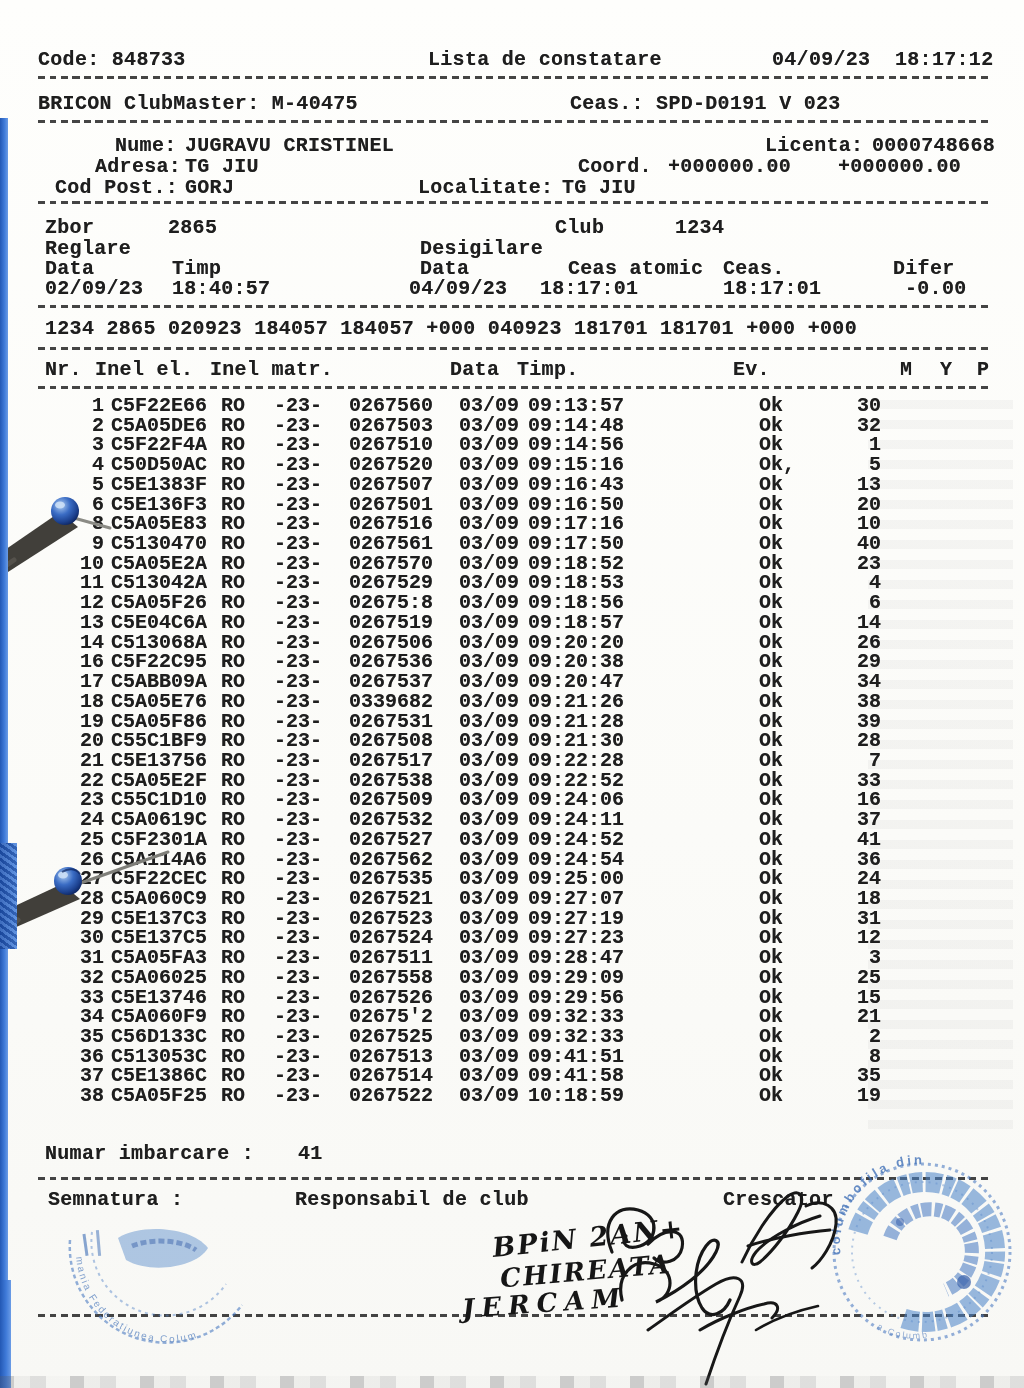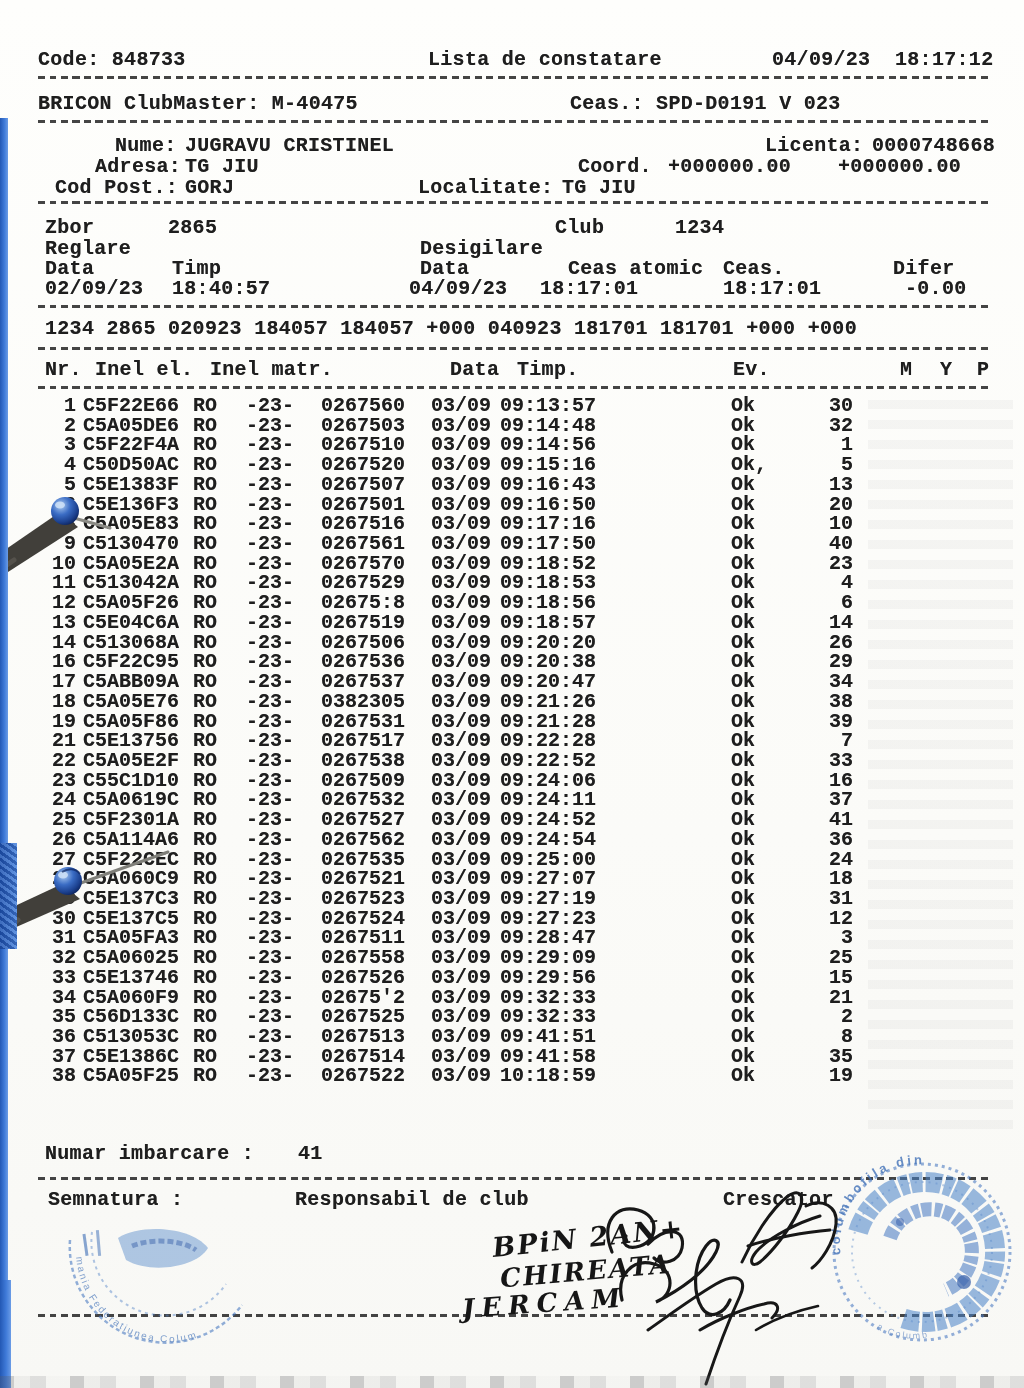--- a/index.html
+++ b/index.html
@@ -15,21 +15,21 @@
     font-size:20px;line-height:20px;font-weight:700;color:#1e1e1e;
     text-shadow:0 0 .5px rgba(20,20,20,.55);
     letter-spacing:.3px;
   }
   .dash{
     position:absolute;left:38px;width:952px;height:3px;
     background:repeating-linear-gradient(90deg,#2b2b2b 0 7px,transparent 7px 11.5px);
     opacity:.88;
   }
   
-  #tbody{position:absolute;left:28px;top:396px;width:960px;text-decoration:underline;}
+  #tbody{position:absolute;left:56px;top:396px;width:960px;text-decoration:underline;}
   .trow{white-space:nowrap;height:19.72px;line-height:19.72px;font-size:20px;font-weight:700;color:#1e1e1e;text-shadow:0 0 .5px rgba(20,20,20,.5);}
   .trow span{display:inline-block;vertical-align:top;}
   .c0{width:48px;text-align:right;}
   .c1{width:110px;margin-left:7px;}
   .c2{width:53px;}
   .c3{width:75px;}
   .c4{width:110px;}
   .c5{width:69px;}
   .c6{width:231px;}
   .c7{width:50px;}
@@ -129,22 +129,23 @@
     <div class="trow"><span class="c0">6</span><span class="c1">C5E136F3</span><span class="c2">RO</span><span class="c3">-23-</span><span class="c4">0267501</span><span class="c5">03/09</span><span class="c6">09:16:50</span><span class="c7">Ok</span><span class="c8">20</span></div>
     <div class="trow"><span class="c0">8</span><span class="c1">C5A05E83</span><span class="c2">RO</span><span class="c3">-23-</span><span class="c4">0267516</span><span class="c5">03/09</span><span class="c6">09:17:16</span><span class="c7">Ok</span><span class="c8">10</span></div>
     <div class="trow"><span class="c0">9</span><span class="c1">C5130470</span><span class="c2">RO</span><span class="c3">-23-</span><span class="c4">0267561</span><span class="c5">03/09</span><span class="c6">09:17:50</span><span class="c7">Ok</span><span class="c8">40</span></div>
     <div class="trow"><span class="c0">10</span><span class="c1">C5A05E2A</span><span class="c2">RO</span><span class="c3">-23-</span><span class="c4">0267570</span><span class="c5">03/09</span><span class="c6">09:18:52</span><span class="c7">Ok</span><span class="c8">23</span></div>
     <div class="trow"><span class="c0">11</span><span class="c1">C513042A</span><span class="c2">RO</span><span class="c3">-23-</span><span class="c4">0267529</span><span class="c5">03/09</span><span class="c6">09:18:53</span><span class="c7">Ok</span><span class="c8">4</span></div>
     <div class="trow"><span class="c0">12</span><span class="c1">C5A05F26</span><span class="c2">RO</span><span class="c3">-23-</span><span class="c4">02675:8</span><span class="c5">03/09</span><span class="c6">09:18:56</span><span class="c7">Ok</span><span class="c8">6</span></div>
     <div class="trow"><span class="c0">13</span><span class="c1">C5E04C6A</span><span class="c2">RO</span><span class="c3">-23-</span><span class="c4">0267519</span><span class="c5">03/09</span><span class="c6">09:18:57</span><span class="c7">Ok</span><span class="c8">14</span></div>
     <div class="trow"><span class="c0">14</span><span class="c1">C513068A</span><span class="c2">RO</span><span class="c3">-23-</span><span class="c4">0267506</span><span class="c5">03/09</span><span class="c6">09:20:20</span><span class="c7">Ok</span><span class="c8">26</span></div>
     <div class="trow"><span class="c0">16</span><span class="c1">C5F22C95</span><span class="c2">RO</span><span class="c3">-23-</span><span class="c4">0267536</span><span class="c5">03/09</span><span class="c6">09:20:38</span><span class="c7">Ok</span><span class="c8">29</span></div>
     <div class="trow"><span class="c0">17</span><span class="c1">C5ABB09A</span><span class="c2">RO</span><span class="c3">-23-</span><span class="c4">0267537</span><span class="c5">03/09</span><span class="c6">09:20:47</span><span class="c7">Ok</span><span class="c8">34</span></div>
-    <div class="trow"><span class="c0">18</span><span class="c1">C5A05E76</span><span class="c2">RO</span><span class="c3">-23-</span><span class="c4">0382305</span><span class="c5">03/09</span><span class="c6">09:21:26</span><span class="c7">Ok</span><span class="c8">38</span></div>
+    <div class="trow"><span class="c0">18</span><span class="c1">C5A05E76</span><span class="c2">RO</span><span class="c3">-23-</span><span class="c4">0339682</span><span class="c5">03/09</span><span class="c6">09:21:26</span><span class="c7">Ok</span><span class="c8">38</span></div>
     <div class="trow"><span class="c0">19</span><span class="c1">C5A05F86</span><span class="c2">RO</span><span class="c3">-23-</span><span class="c4">0267531</span><span class="c5">03/09</span><span class="c6">09:21:28</span><span class="c7">Ok</span><span class="c8">39</span></div>
+    <div class="trow"><span class="c0">20</span><span class="c1">C55C1BF9</span><span class="c2">RO</span><span class="c3">-23-</span><span class="c4">0267508</span><span class="c5">03/09</span><span class="c6">09:21:30</span><span class="c7">Ok</span><span class="c8">28</span></div>
     <div class="trow"><span class="c0">21</span><span class="c1">C5E13756</span><span class="c2">RO</span><span class="c3">-23-</span><span class="c4">0267517</span><span class="c5">03/09</span><span class="c6">09:22:28</span><span class="c7">Ok</span><span class="c8">7</span></div>
     <div class="trow"><span class="c0">22</span><span class="c1">C5A05E2F</span><span class="c2">RO</span><span class="c3">-23-</span><span class="c4">0267538</span><span class="c5">03/09</span><span class="c6">09:22:52</span><span class="c7">Ok</span><span class="c8">33</span></div>
     <div class="trow"><span class="c0">23</span><span class="c1">C55C1D10</span><span class="c2">RO</span><span class="c3">-23-</span><span class="c4">0267509</span><span class="c5">03/09</span><span class="c6">09:24:06</span><span class="c7">Ok</span><span class="c8">16</span></div>
     <div class="trow"><span class="c0">24</span><span class="c1">C5A0619C</span><span class="c2">RO</span><span class="c3">-23-</span><span class="c4">0267532</span><span class="c5">03/09</span><span class="c6">09:24:11</span><span class="c7">Ok</span><span class="c8">37</span></div>
     <div class="trow"><span class="c0">25</span><span class="c1">C5F2301A</span><span class="c2">RO</span><span class="c3">-23-</span><span class="c4">0267527</span><span class="c5">03/09</span><span class="c6">09:24:52</span><span class="c7">Ok</span><span class="c8">41</span></div>
     <div class="trow"><span class="c0">26</span><span class="c1">C5A114A6</span><span class="c2">RO</span><span class="c3">-23-</span><span class="c4">0267562</span><span class="c5">03/09</span><span class="c6">09:24:54</span><span class="c7">Ok</span><span class="c8">36</span></div>
     <div class="trow"><span class="c0">27</span><span class="c1">C5F22CEC</span><span class="c2">RO</span><span class="c3">-23-</span><span class="c4">0267535</span><span class="c5">03/09</span><span class="c6">09:25:00</span><span class="c7">Ok</span><span class="c8">24</span></div>
     <div class="trow"><span class="c0">28</span><span class="c1">C5A060C9</span><span class="c2">RO</span><span class="c3">-23-</span><span class="c4">0267521</span><span class="c5">03/09</span><span class="c6">09:27:07</span><span class="c7">Ok</span><span class="c8">18</span></div>
     <div class="trow"><span class="c0">29</span><span class="c1">C5E137C3</span><span class="c2">RO</span><span class="c3">-23-</span><span class="c4">0267523</span><span class="c5">03/09</span><span class="c6">09:27:19</span><span class="c7">Ok</span><span class="c8">31</span></div>
     <div class="trow"><span class="c0">30</span><span class="c1">C5E137C5</span><span class="c2">RO</span><span class="c3">-23-</span><span class="c4">0267524</span><span class="c5">03/09</span><span class="c6">09:27:23</span><span class="c7">Ok</span><span class="c8">12</span></div>

